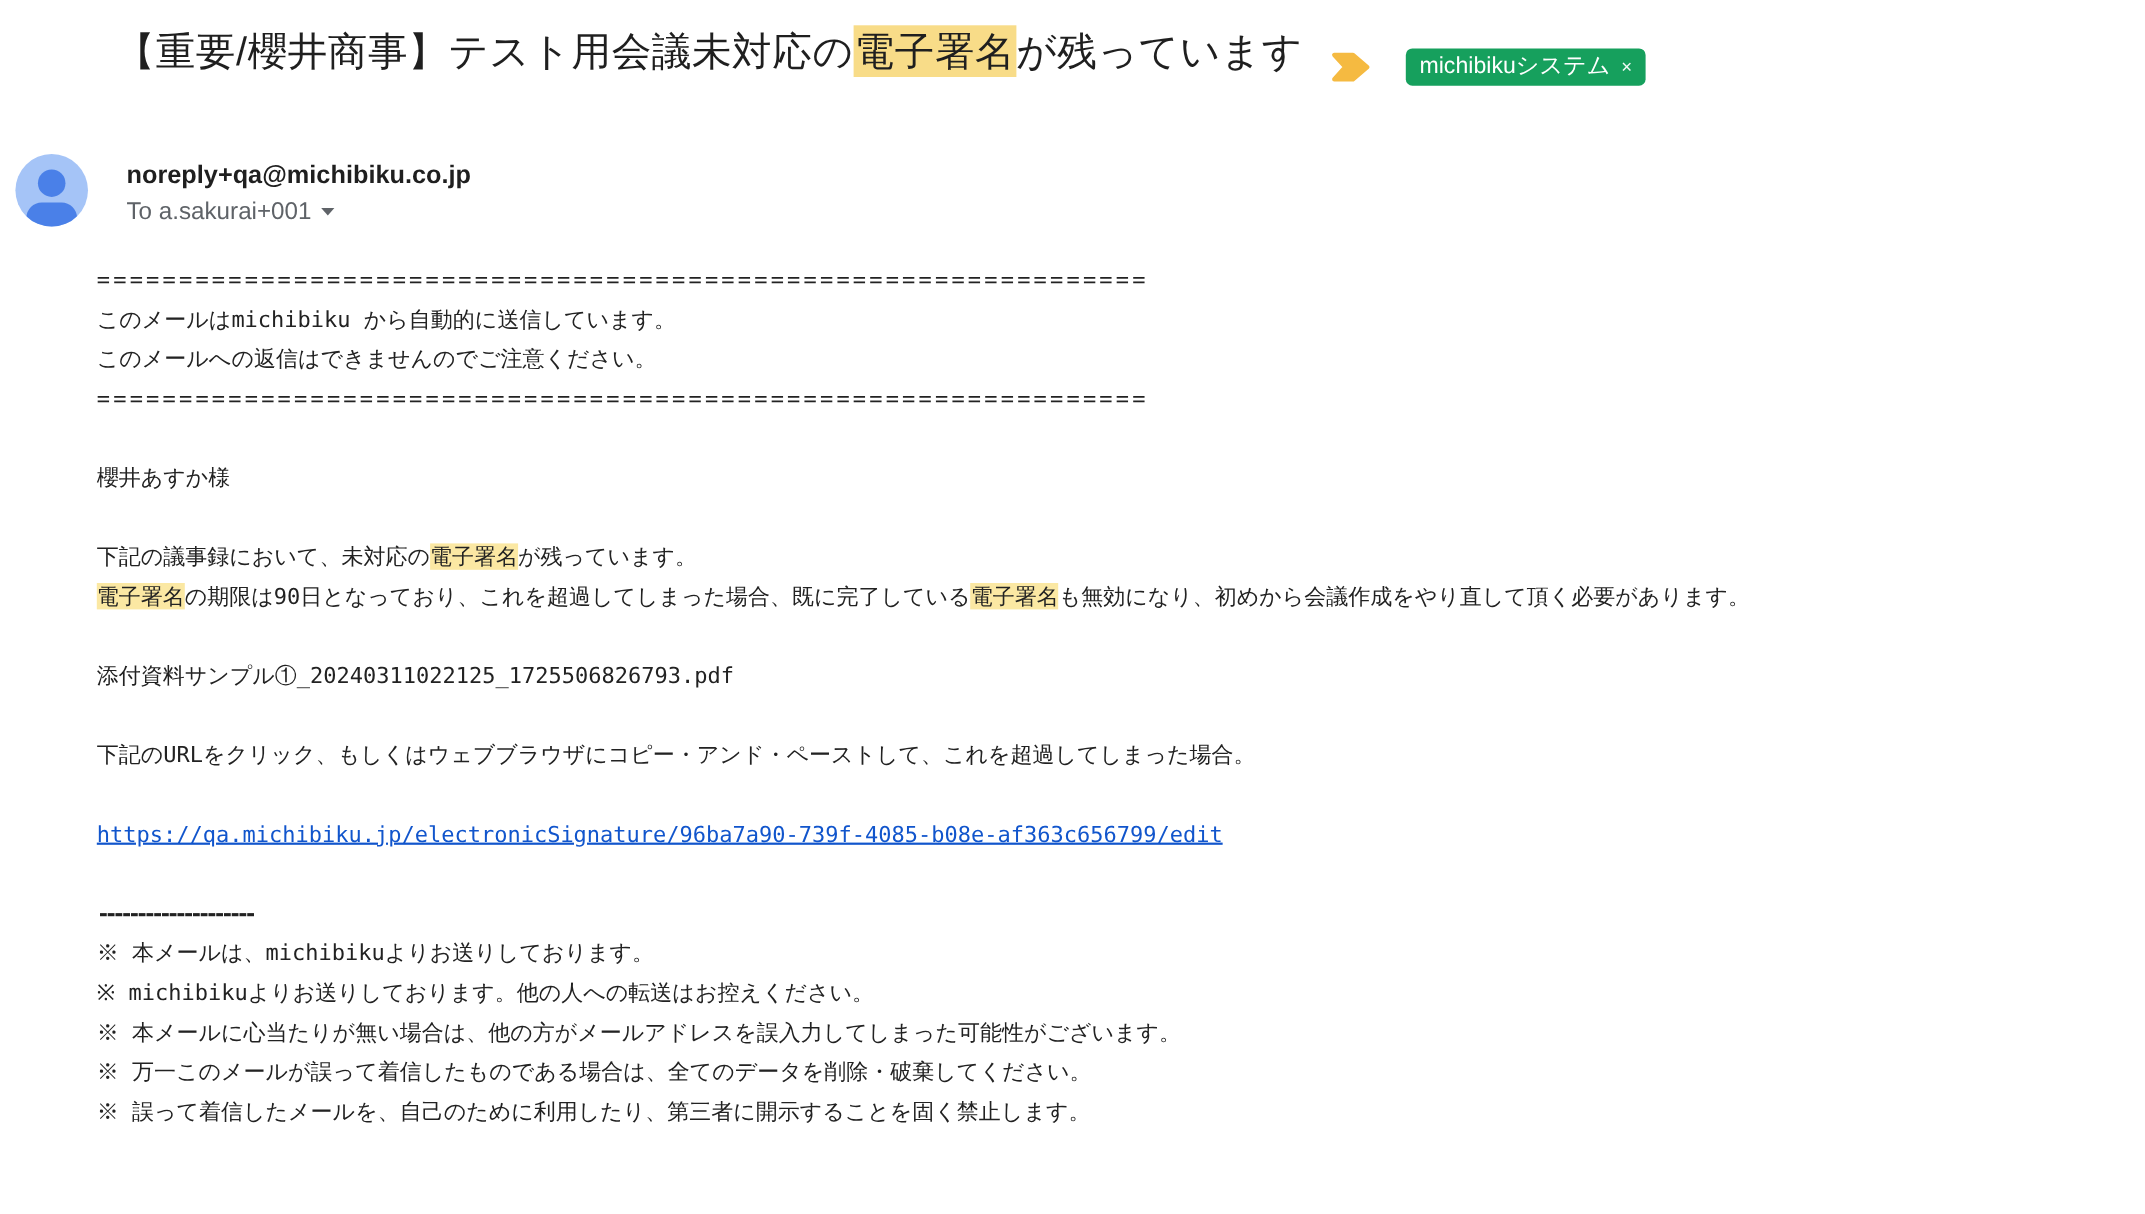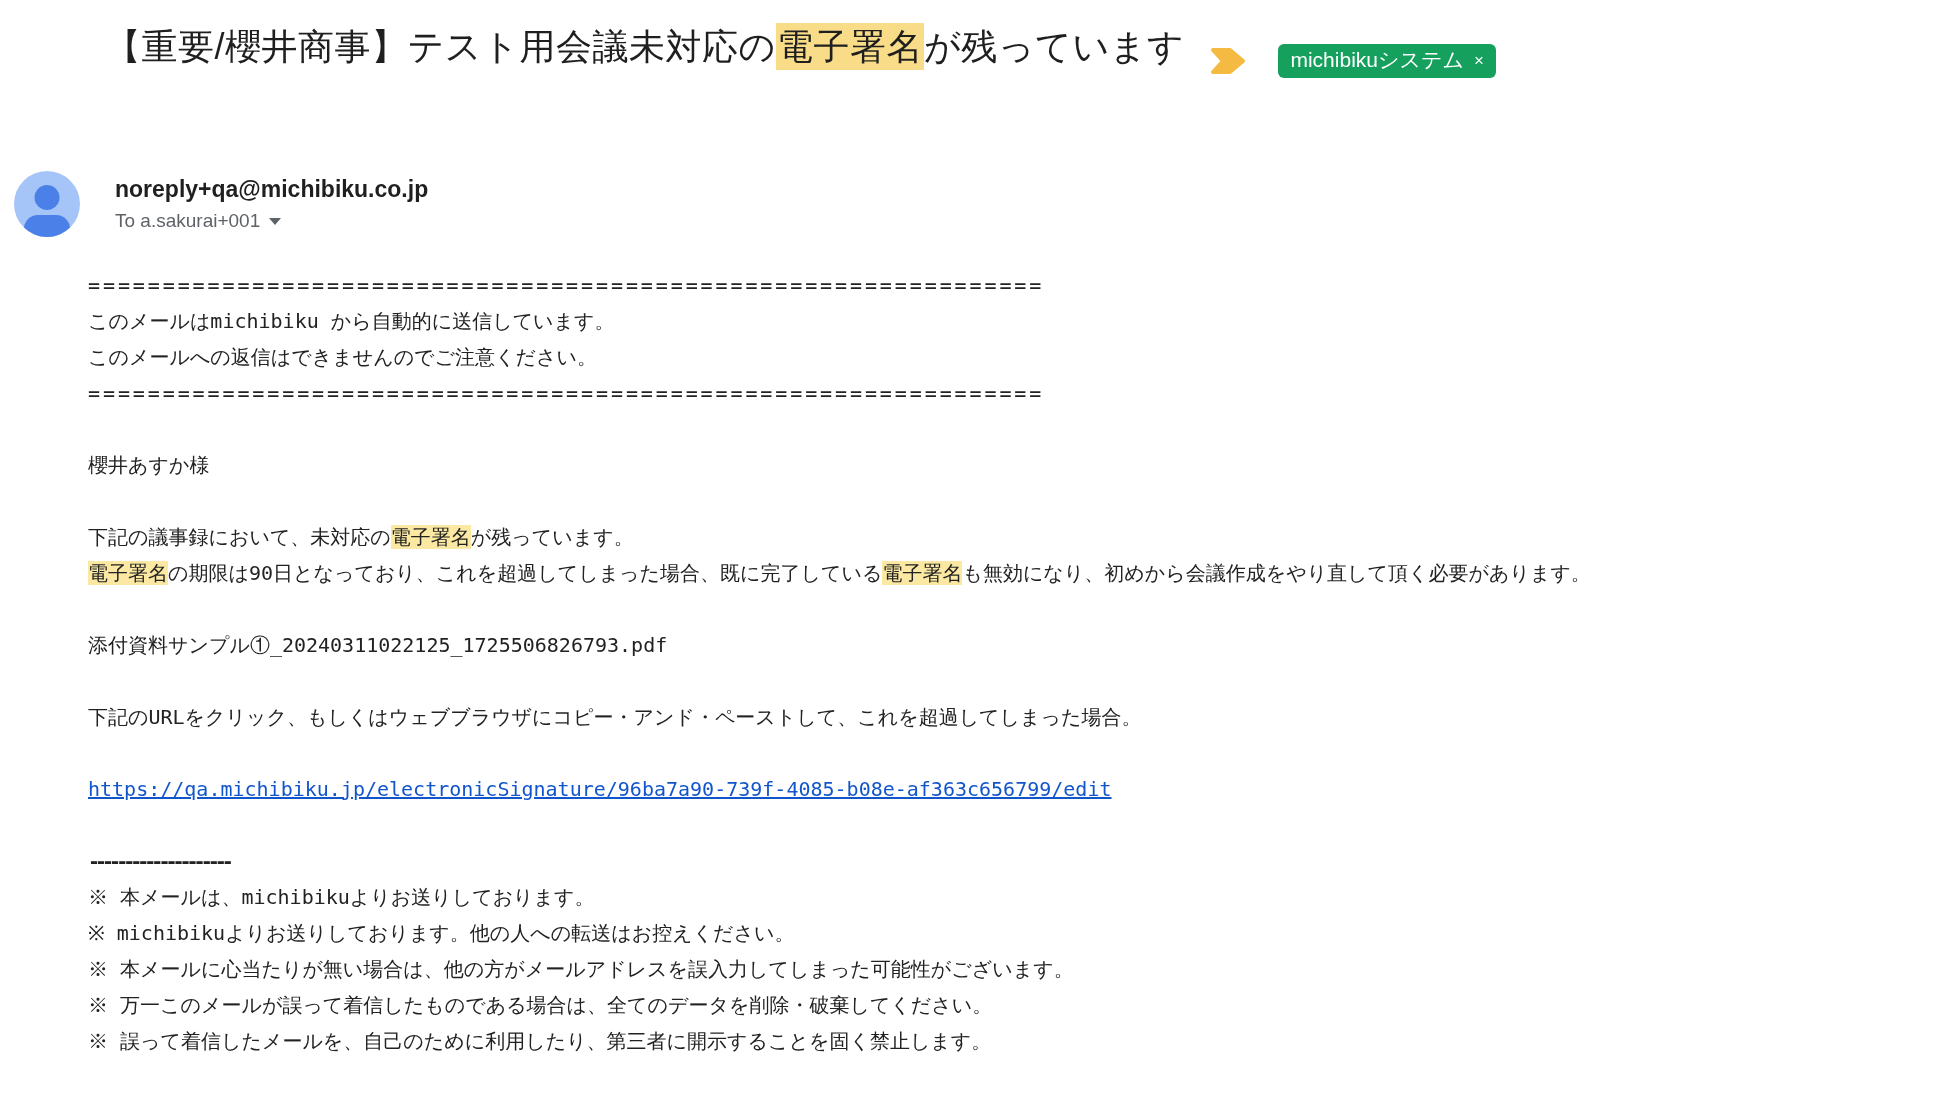--- a/index.html
+++ b/index.html
@@ -35,37 +35,37 @@
     margin:20px 0 0 32px;flex:none;
     display:inline-flex;align-items:center;
     background:var(--label-green);color:#ffffff;
     border-radius:6px;padding:4px 12px 6px 12px;
     font-size:21px;line-height:24px;white-space:nowrap;cursor:pointer;
   }
   .label-x{
     margin-left:10px;font-size:17px;line-height:17px;opacity:.95;cursor:pointer;
   }
   
-  .sender-row{margin:92px 0 0 14px;display:flex;}
+  .sender-row{margin:60px 0 0 14px;display:flex;}
   .avatar{
     width:66px;height:66px;border-radius:50%;background:var(--avatar-bg);
     position:relative;overflow:hidden;flex:none;cursor:pointer;
   }
   .avatar .head{
     position:absolute;left:50%;top:14px;transform:translateX(-50%);
     width:25px;height:25px;border-radius:50%;background:var(--avatar-fig);
   }
   .avatar .torso{
     position:absolute;left:50%;top:44px;transform:translateX(-50%);
     width:46px;height:40px;border-radius:14px 14px 2px 2px;background:var(--avatar-fig);
   }
   .sender-meta{margin-left:35px;padding-top:4px;}
   .sender-email{font-size:23px;font-weight:700;color:var(--text-dark);line-height:28px;}
   .to-line{
-    margin-top:7px;font-size:19px;color:var(--text-gray);
+    margin-top:7px;font-size:22px;color:var(--text-gray);
     display:inline-flex;align-items:center;cursor:pointer;
   }
   .caret{
     display:inline-block;margin-left:9px;width:0;height:0;
     border-left:6px solid transparent;border-right:6px solid transparent;
     border-top:7px solid var(--text-gray);
   }
   
   .email-body{
     margin:30px 0 0 88px;

